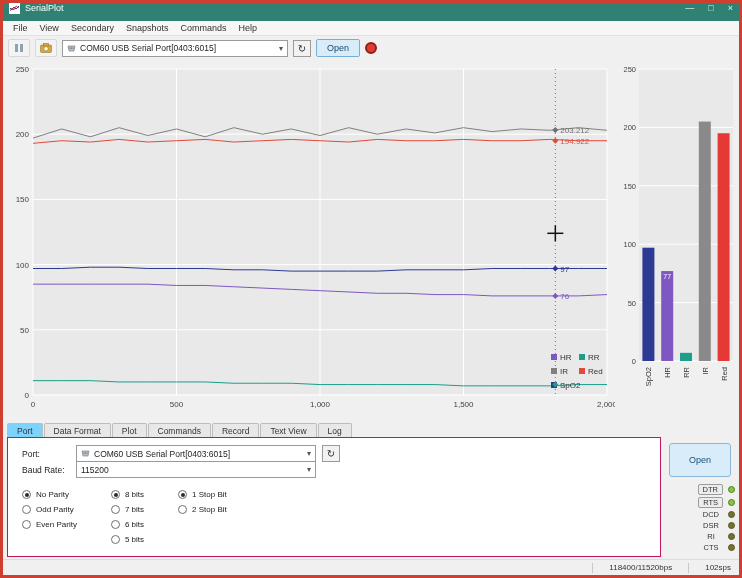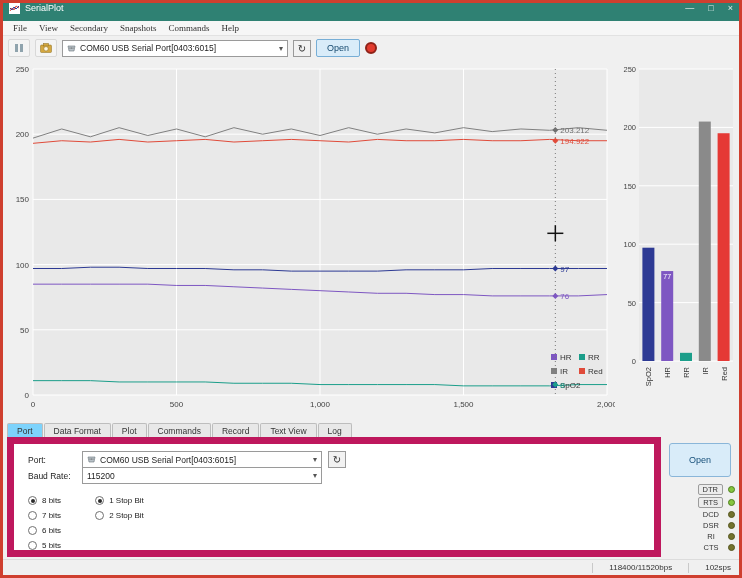--- a/index.html
+++ b/index.html
@@ -10,21 +10,21 @@
   
   .titlebar { position:absolute; left:0; top:0; right:0; height:18px; background:#2f8173;
               display:flex; gap:5px; padding:0 6px; color:#fff; font-size:9px; }
   .win-controls { margin-left:auto; display:flex; gap:14px; color:#e3efec; font-size:9px; }
   .win-controls span { cursor:default; }
 
   
   .menubar { position:absolute; top:18px; left:0; right:0; height:15px; background:#f6f6f6;
              border-bottom:1px solid #e2e2e2; display:flex; align-items:center; padding-left:4px;
              font-size:9px; color:#333; }
-  .menu-item { padding:10px 6px;font-family:Liberation Serif, serif; }
+  .menu-item { padding:10px 6px; }
 
   
   .toolbar { position:absolute; top:33px; left:0; right:0; height:24px; display:flex;
              align-items:center; gap:5px; padding-left:5px; }
   .toolbtn { width:22px; height:18px; display:flex; align-items:center; justify-content:center;
              border:1px solid #d8d8d8; background:#f4f4f4; border-radius:2px; }
   .combo { height:17px; border:1px solid #9a9a9a; background:#fff; display:flex; align-items:center;
            font-size:8.5px; color:#222; padding:0 4px; gap:4px; position:relative; }
   .combo .arrow { margin-left:auto; font-size:8px; color:#555; padding-left:4px; }
   .combo-toolbar { width:226px; }
@@ -40,21 +40,21 @@
   svg text { font-family:"Liberation Sans", sans-serif; }
 
   
   .tabs { position:absolute; top:420px; left:4px; display:flex; font-size:8.5px; color:#333; }
   .tab { padding:2px 9px 1px 9px; border:1px solid #bdbdbd; border-bottom:none; background:#e8e8e8;
          margin-right:1px; border-radius:2px 2px 0 0; }
   .tab.selected { background:#7dd3fc; font-weight:normal; }
 
   
   .panel { position:absolute; top:434px; left:4px; width:654px; height:120px; background:#fff;
-           border:7px solid #be185d; font-size:8.5px; color:#222; }
+           border:1px solid #be185d; font-size:8.5px; color:#222; }
   .panel-row { position:absolute; display:flex; align-items:center; gap:6px; }
   .row-port { top:7px; left:14px; }
   .row-baud { top:23px; left:14px; }
   .panel-label { width:48px; }
   .combo-panel { width:240px; }
   .radio-groups { position:absolute; top:52px; left:14px; display:flex; gap:34px; font-size:8px; }
   .radio { display:flex; align-items:center; gap:5px; margin-bottom:6px; }
   .radio .dot { width:9px; height:9px; border-radius:50%; border:1px solid #707070; background:#fff; position:relative; }
   .radio.checked .dot::after { content:""; position:absolute; left:2px; top:2px; width:4px; height:4px;
                                border-radius:50%; background:#2b2b2b; }
@@ -246,20 +246,34 @@
       <div class="refresh-btn">↻</div>
     </div>
     <div class="panel-row row-baud">
       <span class="panel-label">Baud Rate:</span>
       <div class="combo combo-panel">
         <span>115200</span>
         <span class="arrow">▾</span>
       </div>
     </div>
     <div class="radio-groups">
+      <div id="parity-group">
+          <div class="radio checked">
+            <span class="dot"></span>
+            <span>No Parity</span>
+          </div>
+          <div class="radio">
+            <span class="dot"></span>
+            <span>Odd Parity</span>
+          </div>
+          <div class="radio">
+            <span class="dot"></span>
+            <span>Even Parity</span>
+          </div>
+        </div>
       <div id="bits-group">
           <div class="radio checked">
             <span class="dot"></span>
             <span>8 bits</span>
           </div>
           <div class="radio">
             <span class="dot"></span>
             <span>7 bits</span>
           </div>
           <div class="radio">

